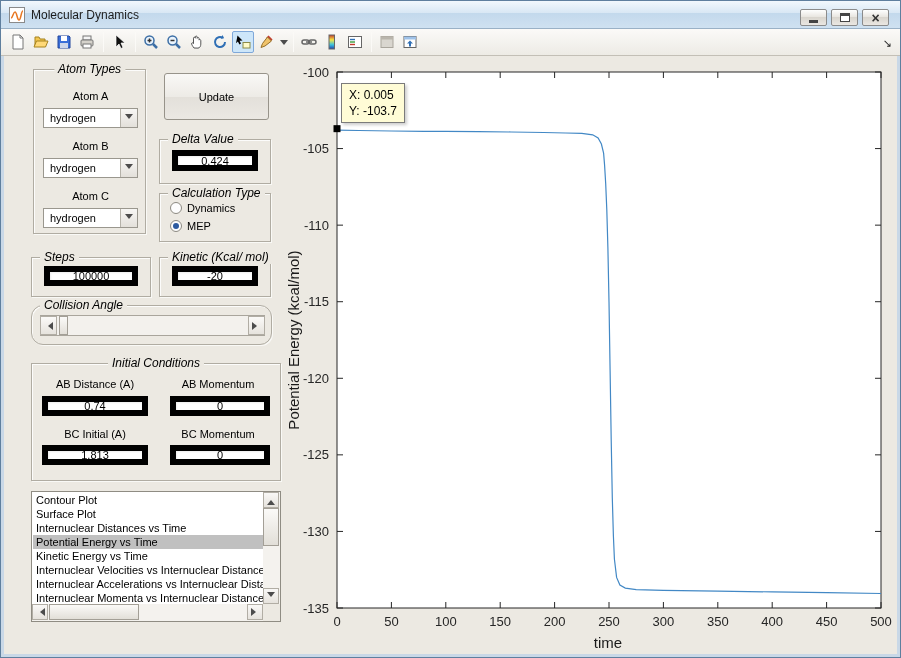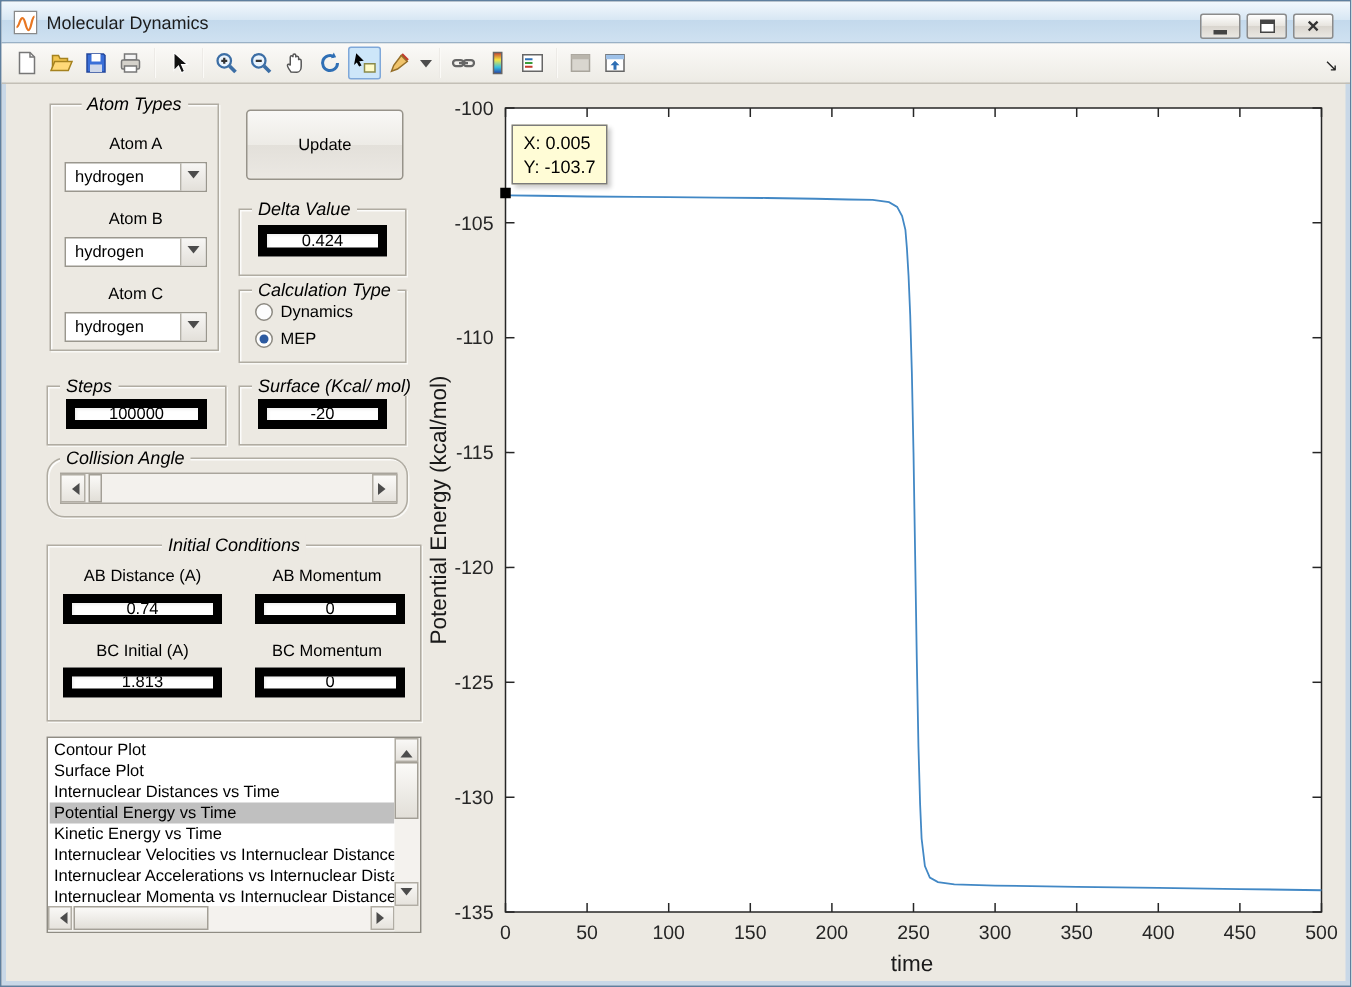--- a/index.html
+++ b/index.html
@@ -281,21 +281,21 @@
       <span class="radio-label">MEP</span>
     </div>
   </div>
 
   <div class="panel" style="left:30px; top:256px; width:120px; height:40px;">
     <span class="panel-title">Steps</span>
     <input class="medit" style="left: 12px; top: 8px; width: 94px; height: 20px;" value="100000">
   </div>
 
   <div class="panel" style="left:158px; top:256px; width:112px; height:40px;">
-    <span class="panel-title">Surface (Kcal/ mol)</span>
+    <span class="panel-title">Kinetic (Kcal/ mol)</span>
     <input class="medit" style="left: 12px; top: 8px; width: 86px; height: 20px;" value="-20">
   </div>
 
   <div class="panel" style="left:30px; top:304px; width:241px; height:40px;border-radius:12px;">
     <span class="panel-title">Collision Angle</span>
     <div class="slider" style="left:8px; top:9px; width:225px; height:21px;">
       <div class="sl-btn" style="left:-1px;">
           <span class="tri tri-left" style="margin-right:0;"></span>
         </div>
       <div class="sl-thumb"></div>

